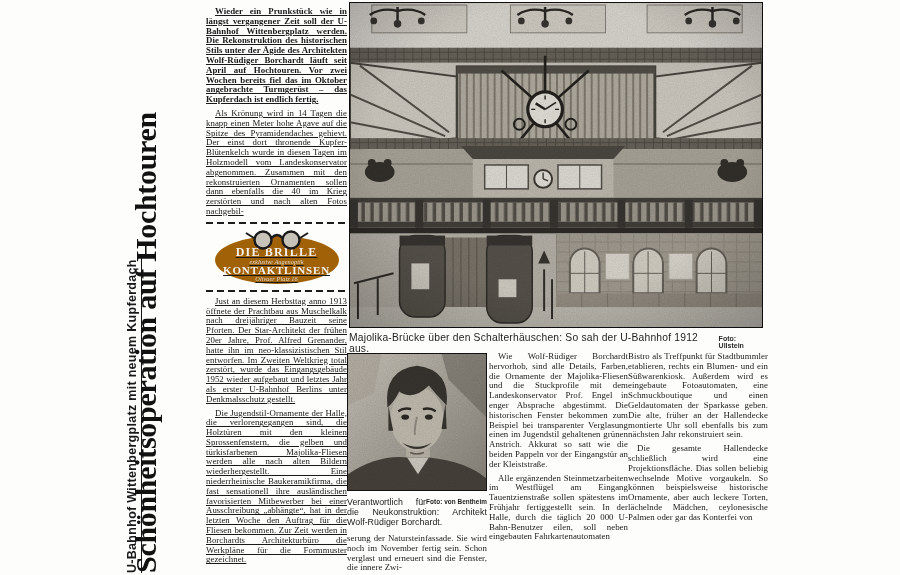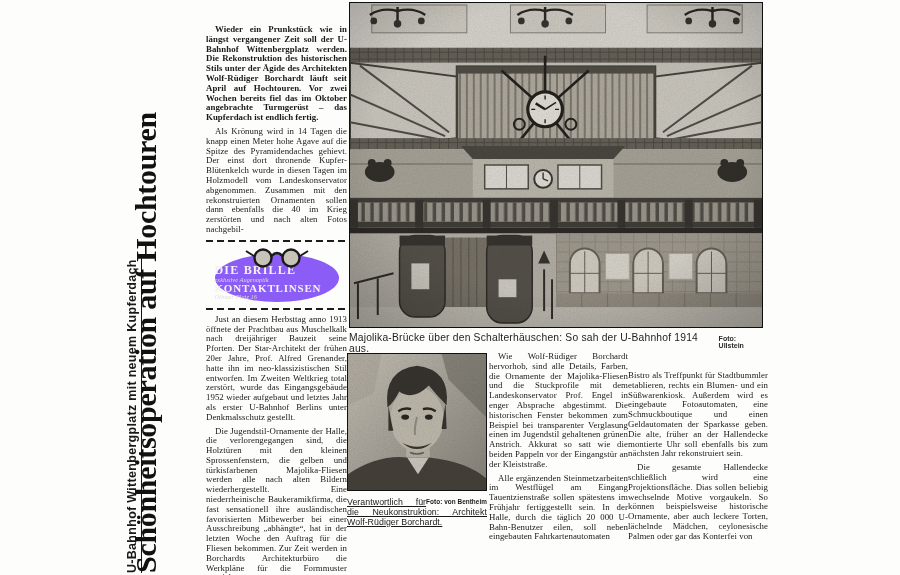--- a/index.html
+++ b/index.html
@@ -15,30 +15,30 @@
   .headline{position:absolute;left:4px;bottom:2px;transform-origin:0 100%;transform:rotate(-90deg);
             white-space:nowrap;font-family:"Liberation Serif",serif;font-weight:bold;
             font-size:30px;letter-spacing:-.3px;color:#111;}
 
   
   .col{position:absolute;overflow:hidden;text-align:justify;font-size:8.8px;line-height:9.8px;
        letter-spacing:.05px;}
   .col p{margin:0 0 4px 0;text-indent:9px;}
   .col p.cont{text-indent:0;}
   .col p.lead{font-weight:bold;}
-  #col1{left:206px;top:25px;width:141px;bottom:0;}
-  #colA{left:347px;top:353px;width:140px;bottom:4px;text-decoration:underline;}
+  #col1{left:206px;top:7px;width:141px;bottom:0;text-decoration:underline;}
+  #colA{left:347px;top:353px;width:140px;bottom:4px;}
   #colB{left:489px;top:352px;width:139px;bottom:0;}
-  #colC{left:628px;top:352px;width:140px;bottom:0;margin-top:19px;}
+  #colC{left:628px;top:352px;width:140px;bottom:0;}
 
   
   .ad-rule{height:2px;margin:5px 0;
            background:repeating-linear-gradient(90deg,#1c1c1c 0 7px,transparent 7px 11px);}
-  .ad-box{position:relative;width:124px;height:48px;margin:12px auto 6px auto;background:#8b5cf6;
-          border-radius:50%;color:#f4f2ee;text-align:left;}
+  .ad-box{position:relative;width:124px;height:48px;margin:12px auto 6px auto;background:#a16207;
+          border-radius:50%;color:#f4f2ee;text-align:center;}
   .ad-glasses{position:absolute;top:-9px;left:50%;transform:translateX(-50%);}
   .ad-name{font-family:"Liberation Serif",serif;font-weight:bold;font-size:12px;
            letter-spacing:1.2px;padding-top:11px;line-height:11px;}
   .ad-tag{font-style:italic;font-size:6.3px;line-height:7px;color:#dcdcd8;}
   .ad-prod{font-family:"Liberation Serif",serif;font-weight:bold;font-size:11px;
            letter-spacing:.8px;line-height:10px;}
   .ad-addr{font-style:italic;font-size:6.3px;line-height:7px;color:#dcdcd8;}
 
   
   .photo-box{position:absolute;left:349px;top:2px;width:414px;height:326px;
@@ -242,21 +242,21 @@
         </g>
         <polygon points="190,262 202,262 196,249" fill="#3a3632"></polygon>
       </g>
 
       <rect width="416" height="326" fill="url(#vig)"></rect>
       <rect width="416" height="326" filter="url(#grain)" opacity=".13"></rect>
     </svg>
   </div>
 
   <div class="caption-bar">
-    <span class="caption-text">Majolika-Brücke über den Schalterhäuschen: So sah der U-Bahnhof 1914 aus.</span>
+    <span class="caption-text">Majolika-Brücke über den Schalterhäuschen: So sah der U-Bahnhof 1912 aus.</span>
     <span class="caption-credit">Foto: Ullstein</span>
   </div>
 
   <div class="col" id="colA">
     <div class="portrait-box">
       <svg viewBox="0 0 140 138" preserveAspectRatio="none">
         <defs>
           <linearGradient id="pbg" x1="0" y1="0" x2="1" y2="1">
             <stop offset="0" stop-color="#d2cdc2"></stop>
               <stop offset="1" stop-color="#8f8a80"></stop>
@@ -282,20 +282,21 @@
         <path d="M70 64 Q67 76 68 82" fill="none" stroke="#9a9488" stroke-width="2"></path>
         <path d="M55 90 Q70 98 85 90 Q70 103 55 90 Z" fill="#3b3731"></path>
         <path d="M63 100 Q70 103 77 100" fill="none" stroke="#6b655b" stroke-width="1.5"></path>
         <rect width="140" height="138" filter="url(#pgrain)" opacity=".14"></rect>
       </svg>
     </div>
     <div class="pcap">
       <span class="pcredit">Foto: von Bentheim</span>
       <span>Verantwortlich für die Neukonstruktion: Architekt Wolf-Rüdiger Borchardt.</span>
     </div>
+    <p class="cont">serung der Natursteinfassade. Sie wird noch im November fertig sein. Schon verglast und erneuert sind die Fenster, die innere Zwi-</p>
   </div>
 
   <div class="col" id="colB">
     <p>Wie Wolf-Rüdiger Borchardt hervorhob, sind alle Details, Farben, die Ornamente der Majolika-Fliesen und die Stuckprofile mit dem Landeskonservator Prof. Engel in enger Absprache abgestimmt. Die historischen Fenster bekommen zum Beispiel bei transparenter Verglasung einen im Jugendstil gehaltenen grünen Anstrich. Akkurat so satt wie die beiden Pappeln vor der Eingangstür an der Kleiststraße.</p>
     <p>Alle ergänzenden Steinmetzarbeiten im Westflügel am Eingang Tauentzienstraße sollen spätestens im Frühjahr fertiggestellt sein. In der Halle, durch die täglich 20 000 U-Bahn-Benutzer eilen, soll neben eingebauten Fahrkartenautomaten</p>
   </div>
 
   <div class="col" id="colC">
     <p class="cont">Bistro als Treffpunkt für Stadtbummler etablieren, rechts ein Blumen- und ein Süßwarenkiosk. Außerdem wird es eingebaute Fotoautomaten, eine Schmuckboutique und einen Geldautomaten der Sparkasse geben. Die alte, früher an der Hallendecke montierte Uhr soll ebenfalls bis zum nächsten Jahr rekonstruiert sein.</p>
     <p>Die gesamte Hallendecke schließlich wird eine Projektionsfläche. Dias sollen beliebig wechselnde Motive vorgaukeln. So können beispielsweise historische Ornamente, aber auch leckere Torten, lächelnde Mädchen, ceylonesische Palmen oder gar das Konterfei von</p>

